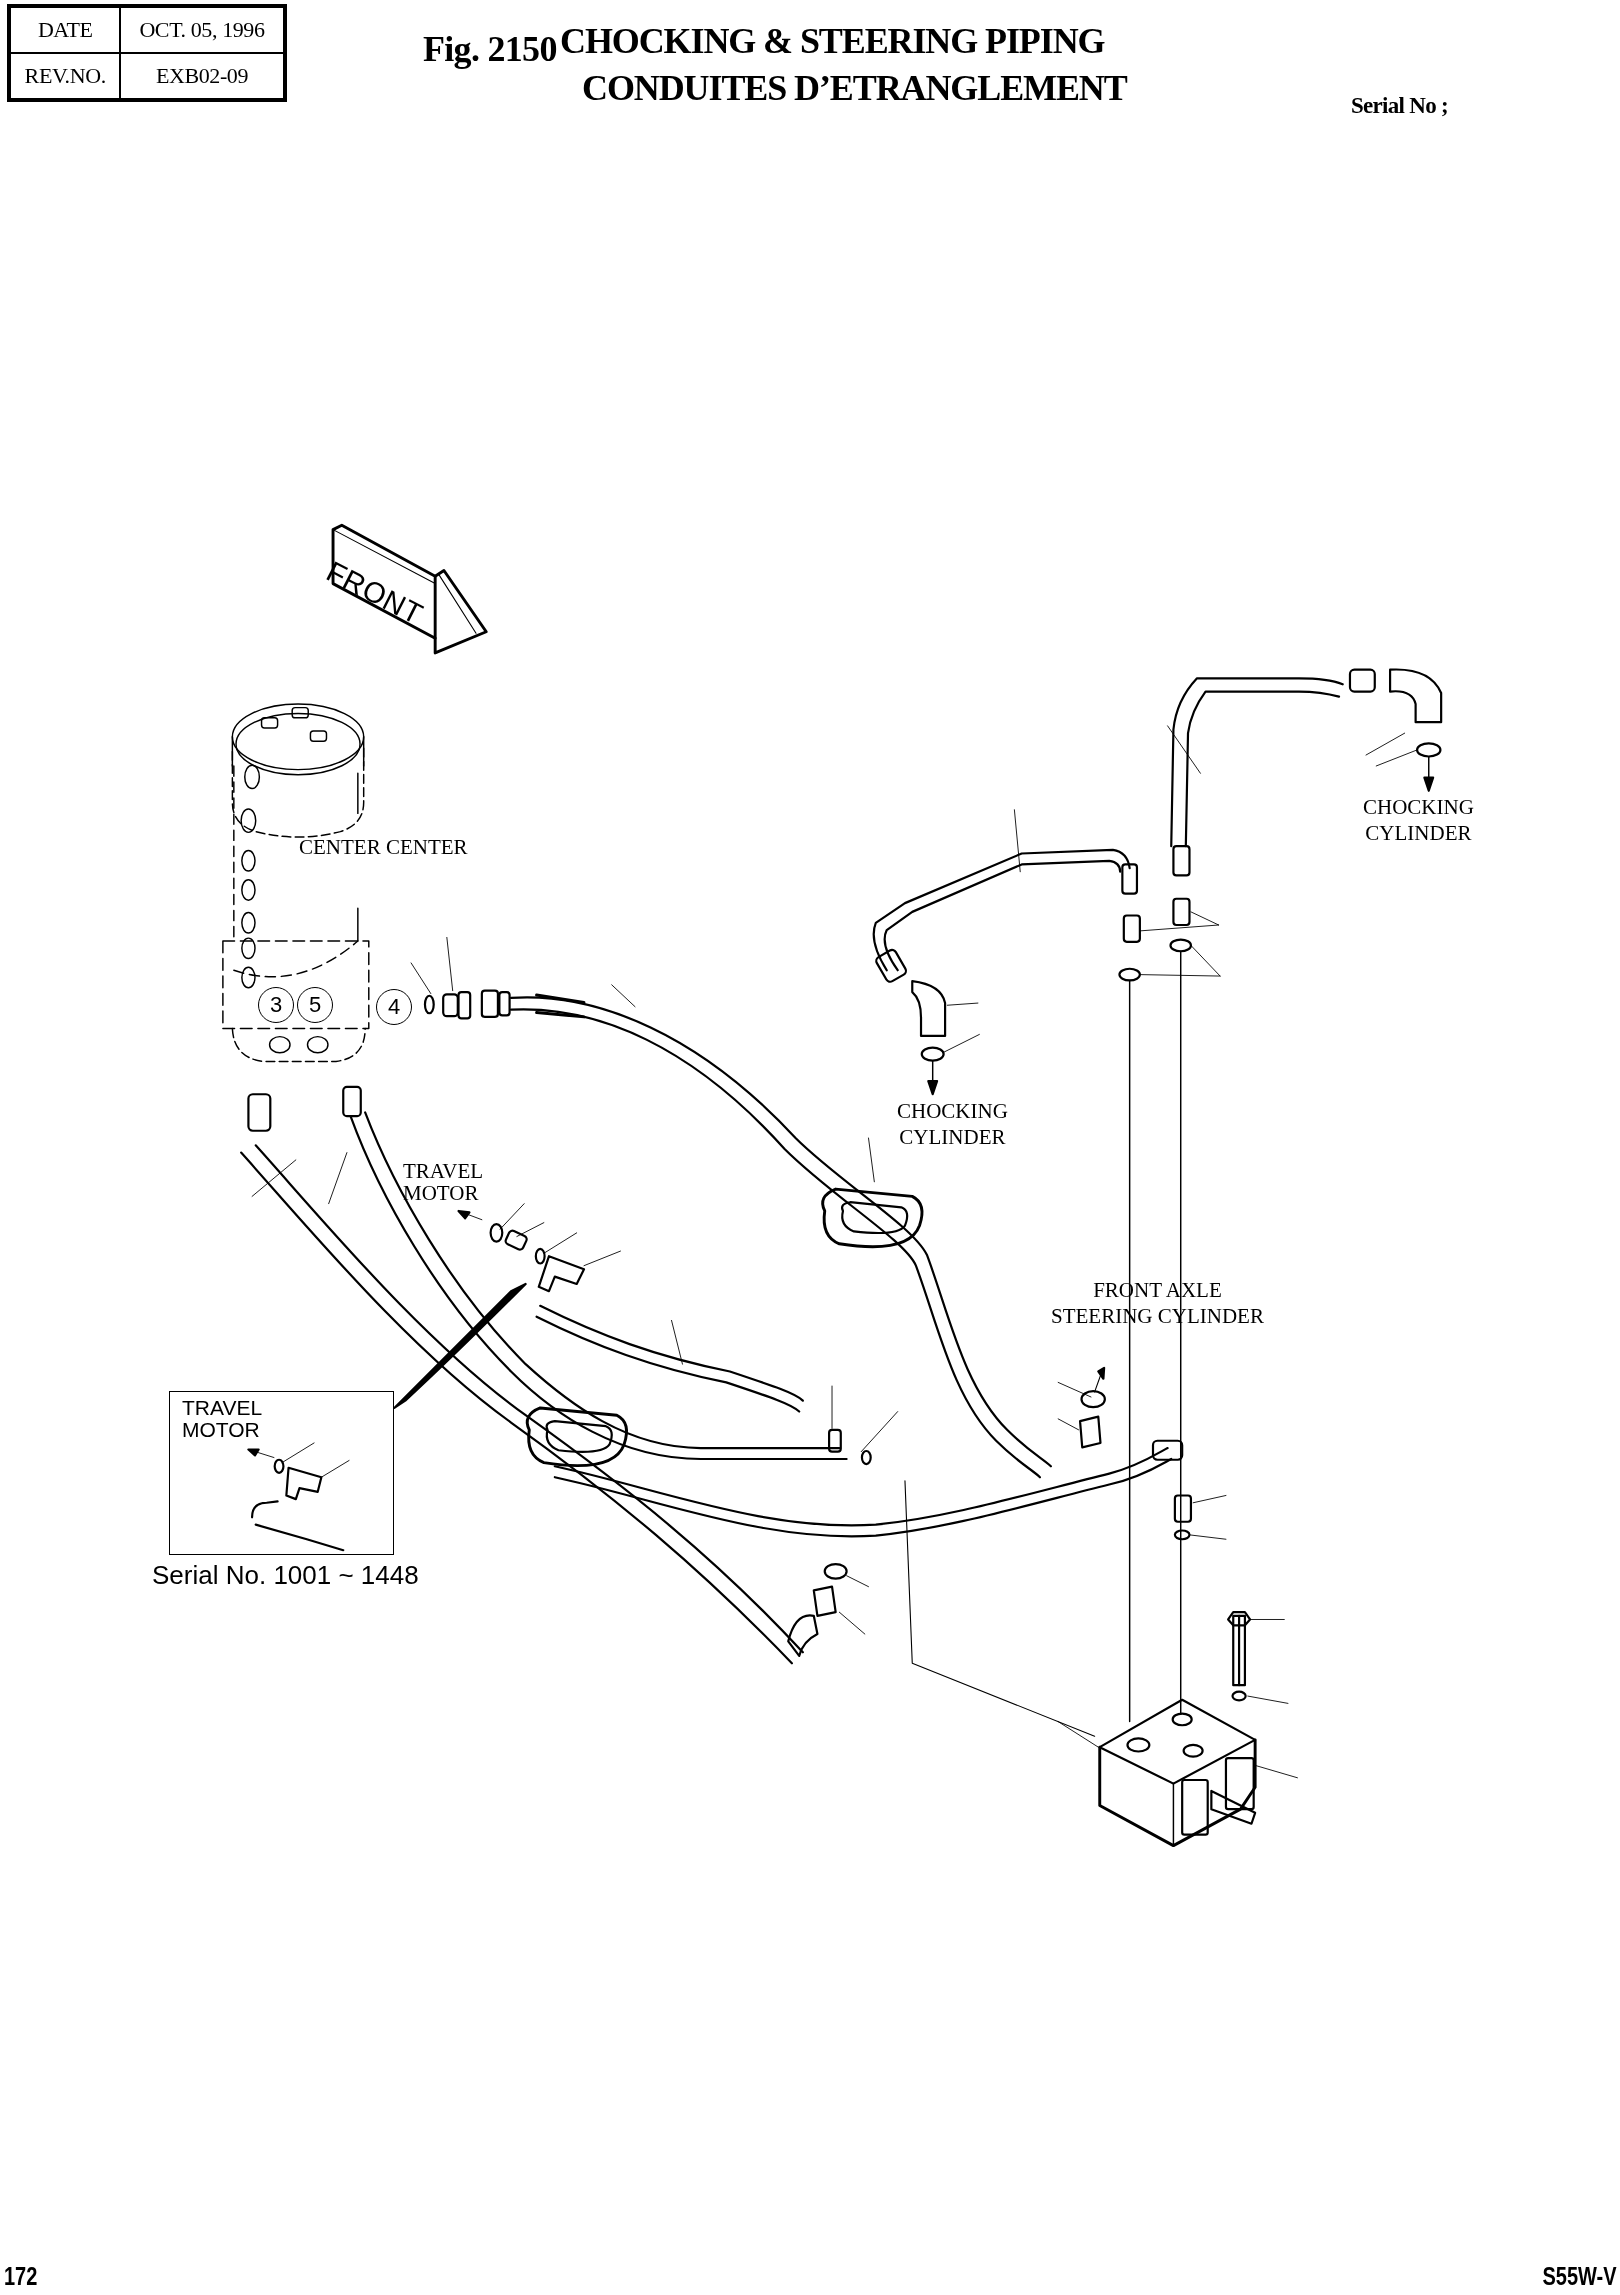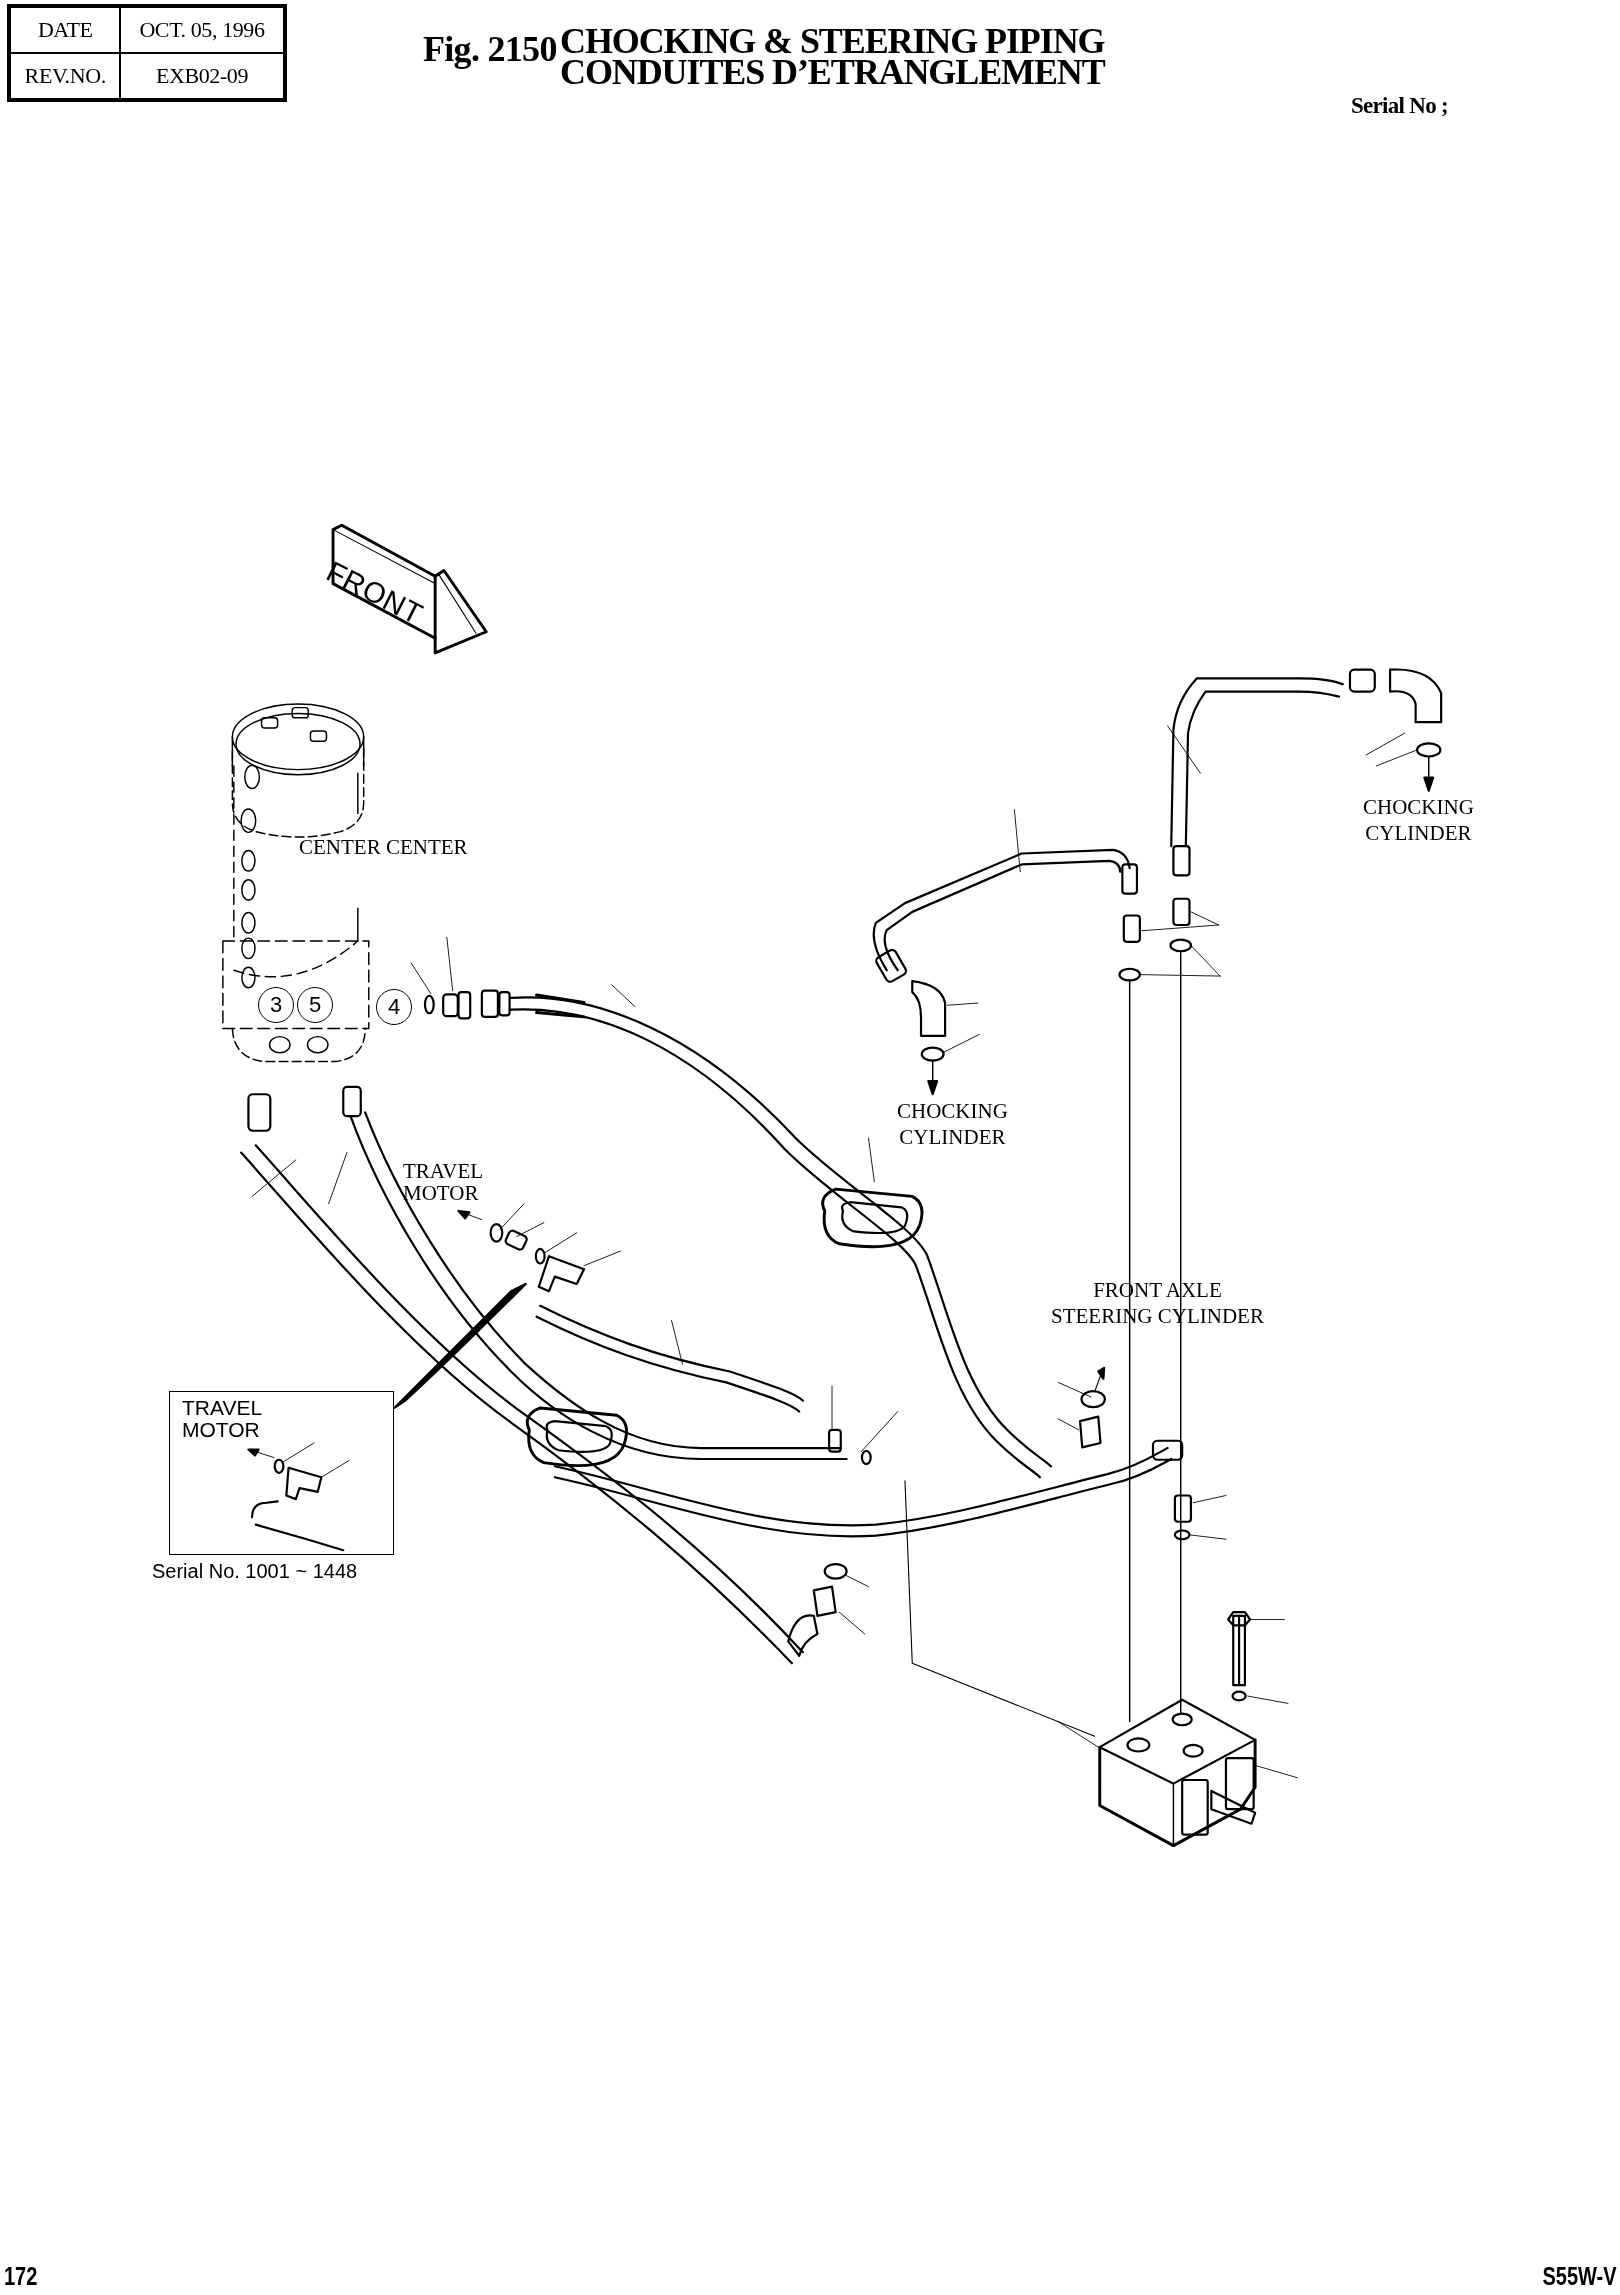--- a/index.html
+++ b/index.html
@@ -4,31 +4,31 @@
 <style>
   html,body{margin:0;padding:0;background:#ffffff;}
   body{width:1621px;height:2295px;position:relative;overflow:hidden;font-family:"Liberation Sans",sans-serif;color:#000;}
   .hdr-table{position:absolute;left:7.3px;top:4.4px;border-collapse:collapse;border:4.4px solid #000;}
   .hdr-table td{border:2.2px solid #000;font-family:"Liberation Serif",serif;font-weight:normal;font-size:22px;text-align:center;height:44px;padding:0 4.4px;letter-spacing:-0.4px;}
   .hdr-table td.k{width:99px;}
   .hdr-table td.v{width:153px;}
   .fig-no{position:absolute;left:394px;top:28px;font-family:"Liberation Serif",serif;font-weight:bold;font-size:36px;letter-spacing:-0.7px;margin-left:29px;}
   .title-en,.title-fr{position:absolute;left:560px;font-family:"Liberation Serif",serif;font-weight:bold;font-size:36px;letter-spacing:-1.1px;white-space:nowrap;}
   .title-en{top:20px;}
-  .title-fr{top:51px;}
+  .title-fr{top:67px;margin-left:22px;}
   .serial-hdr{position:absolute;left:1351px;top:93px;font-family:"Liberation Serif",serif;font-weight:bold;font-size:23px;letter-spacing:-0.7px;}
   .page-no{position:absolute;left:4.4px;top:2262px;font-family:"Liberation Sans",sans-serif;font-weight:bold;font-size:25px;transform:scaleX(0.8);transform-origin:left;}
   .model{position:absolute;right:4.4px;top:2262px;font-family:"Liberation Sans",sans-serif;font-weight:bold;font-size:25px;transform:scaleX(0.8);transform-origin:right;}
   svg.drawing{position:absolute;left:0;top:0;}
   .lbl{position:absolute;font-family:Liberation Serif, serif;font-size:21px;line-height:26px;text-align:center;white-space:nowrap;}
   .lbl.left{text-align:left;}
   .circ{position:absolute;width:34px;height:34px;border:1.5px solid #000;border-radius:50%;font-size:22px;line-height:34px;text-align:center;background:#fff;font-family:"Liberation Sans",sans-serif;}
   .inset{position:absolute;left:169px;top:1391px;width:223px;height:162px;border:1.5px solid #000;}
   .inset-lbl{position:absolute;left:182px;top:1397px;font-size:21px;line-height:22px;}
-  .inset-serial{position:absolute;left:152px;top:1560px;font-size:20px;white-space:nowrap;}
+  .inset-serial{position:absolute;left:152px;top:1560px;font-size:26px;white-space:nowrap;}
   .front-txt{position:absolute;left:336px;top:555px;font-size:29px;transform:rotate(27deg);transform-origin:left top;letter-spacing:0.7px;}
 </style>
 </head>
 <body>
 
 <table class="hdr-table">
   <tbody>
       <tr>
     <td class="k">DATE</td>
     <td class="v">OCT. 05, 1996</td>

